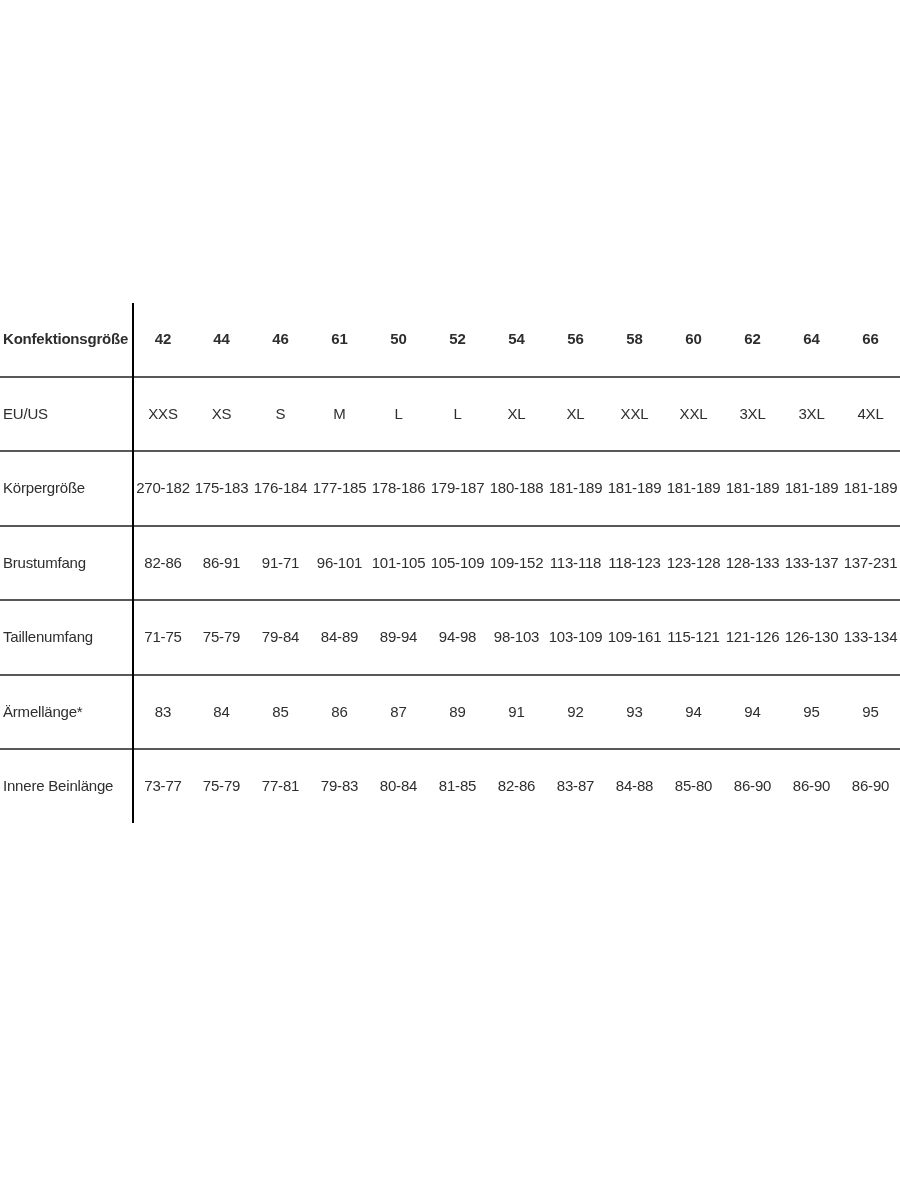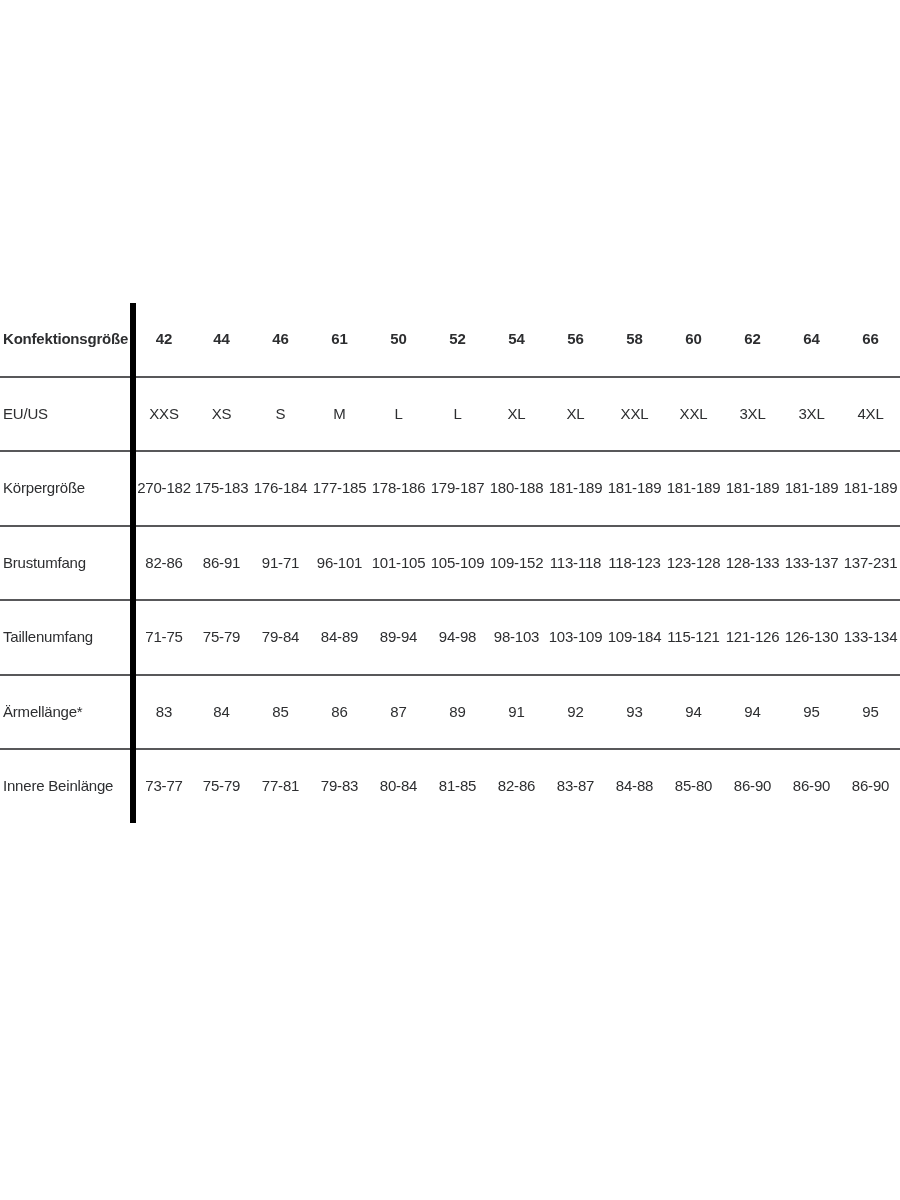--- a/index.html
+++ b/index.html
@@ -37,21 +37,21 @@
     text-align: center;
     vertical-align: middle;
     font-weight: 400;
     white-space: nowrap;
     letter-spacing: -0.2px;
   }
   tr.header-row th { font-weight: 700; }
   .label-cell {
     text-align: left;
     padding-left: 3px;
-    border-right: 6px solid #000000;
+    border-right: 2px solid #000000;
   }
   tr + tr th, tr + tr td {
     border-top: 2px solid #58585a;
   }
 </style>
 </head>
 <body>
 
 <div class="table-wrap">
   <table class="size-chart">
@@ -139,21 +139,21 @@
       <tr>
         <td class="label-cell">Taillenumfang</td>
         <td>71-75</td>
         <td>75-79</td>
         <td>79-84</td>
         <td>84-89</td>
         <td>89-94</td>
         <td>94-98</td>
         <td>98-103</td>
         <td>103-109</td>
-        <td>109-184</td>
+        <td>109-161</td>
         <td>115-121</td>
         <td>121-126</td>
         <td>126-130</td>
         <td>133-134</td>
       </tr>
       <tr>
         <td class="label-cell">Ärmellänge*</td>
         <td>83</td>
         <td>84</td>
         <td>85</td>

